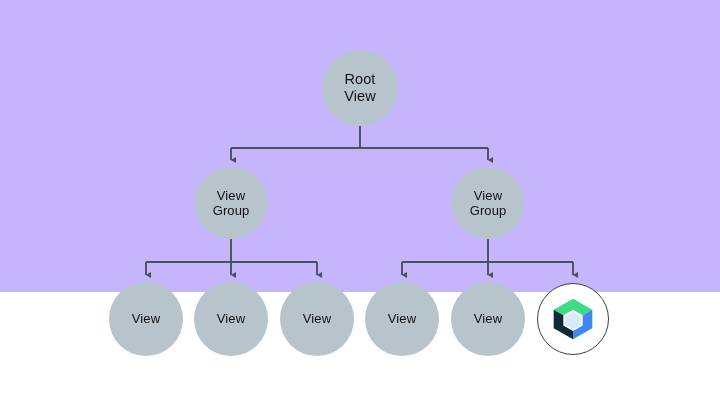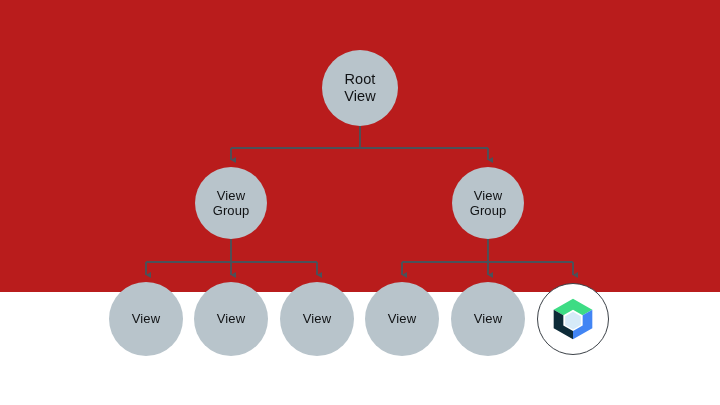--- a/index.html
+++ b/index.html
@@ -11,21 +11,21 @@
   body {
     width: 720px;
     height: 405px;
     overflow: hidden;
     font-family: "Liberation Sans", sans-serif;
   }
   #canvas {
     position: relative;
     width: 720px;
     height: 292px;
-    background: #b91c1c;
+    background: #c4b5fd;
   }
   #edges {
     position: absolute;
     left: 0;
     top: 0;
     width: 720px;
     height: 405px;
   }
   .node {
     position: absolute;

